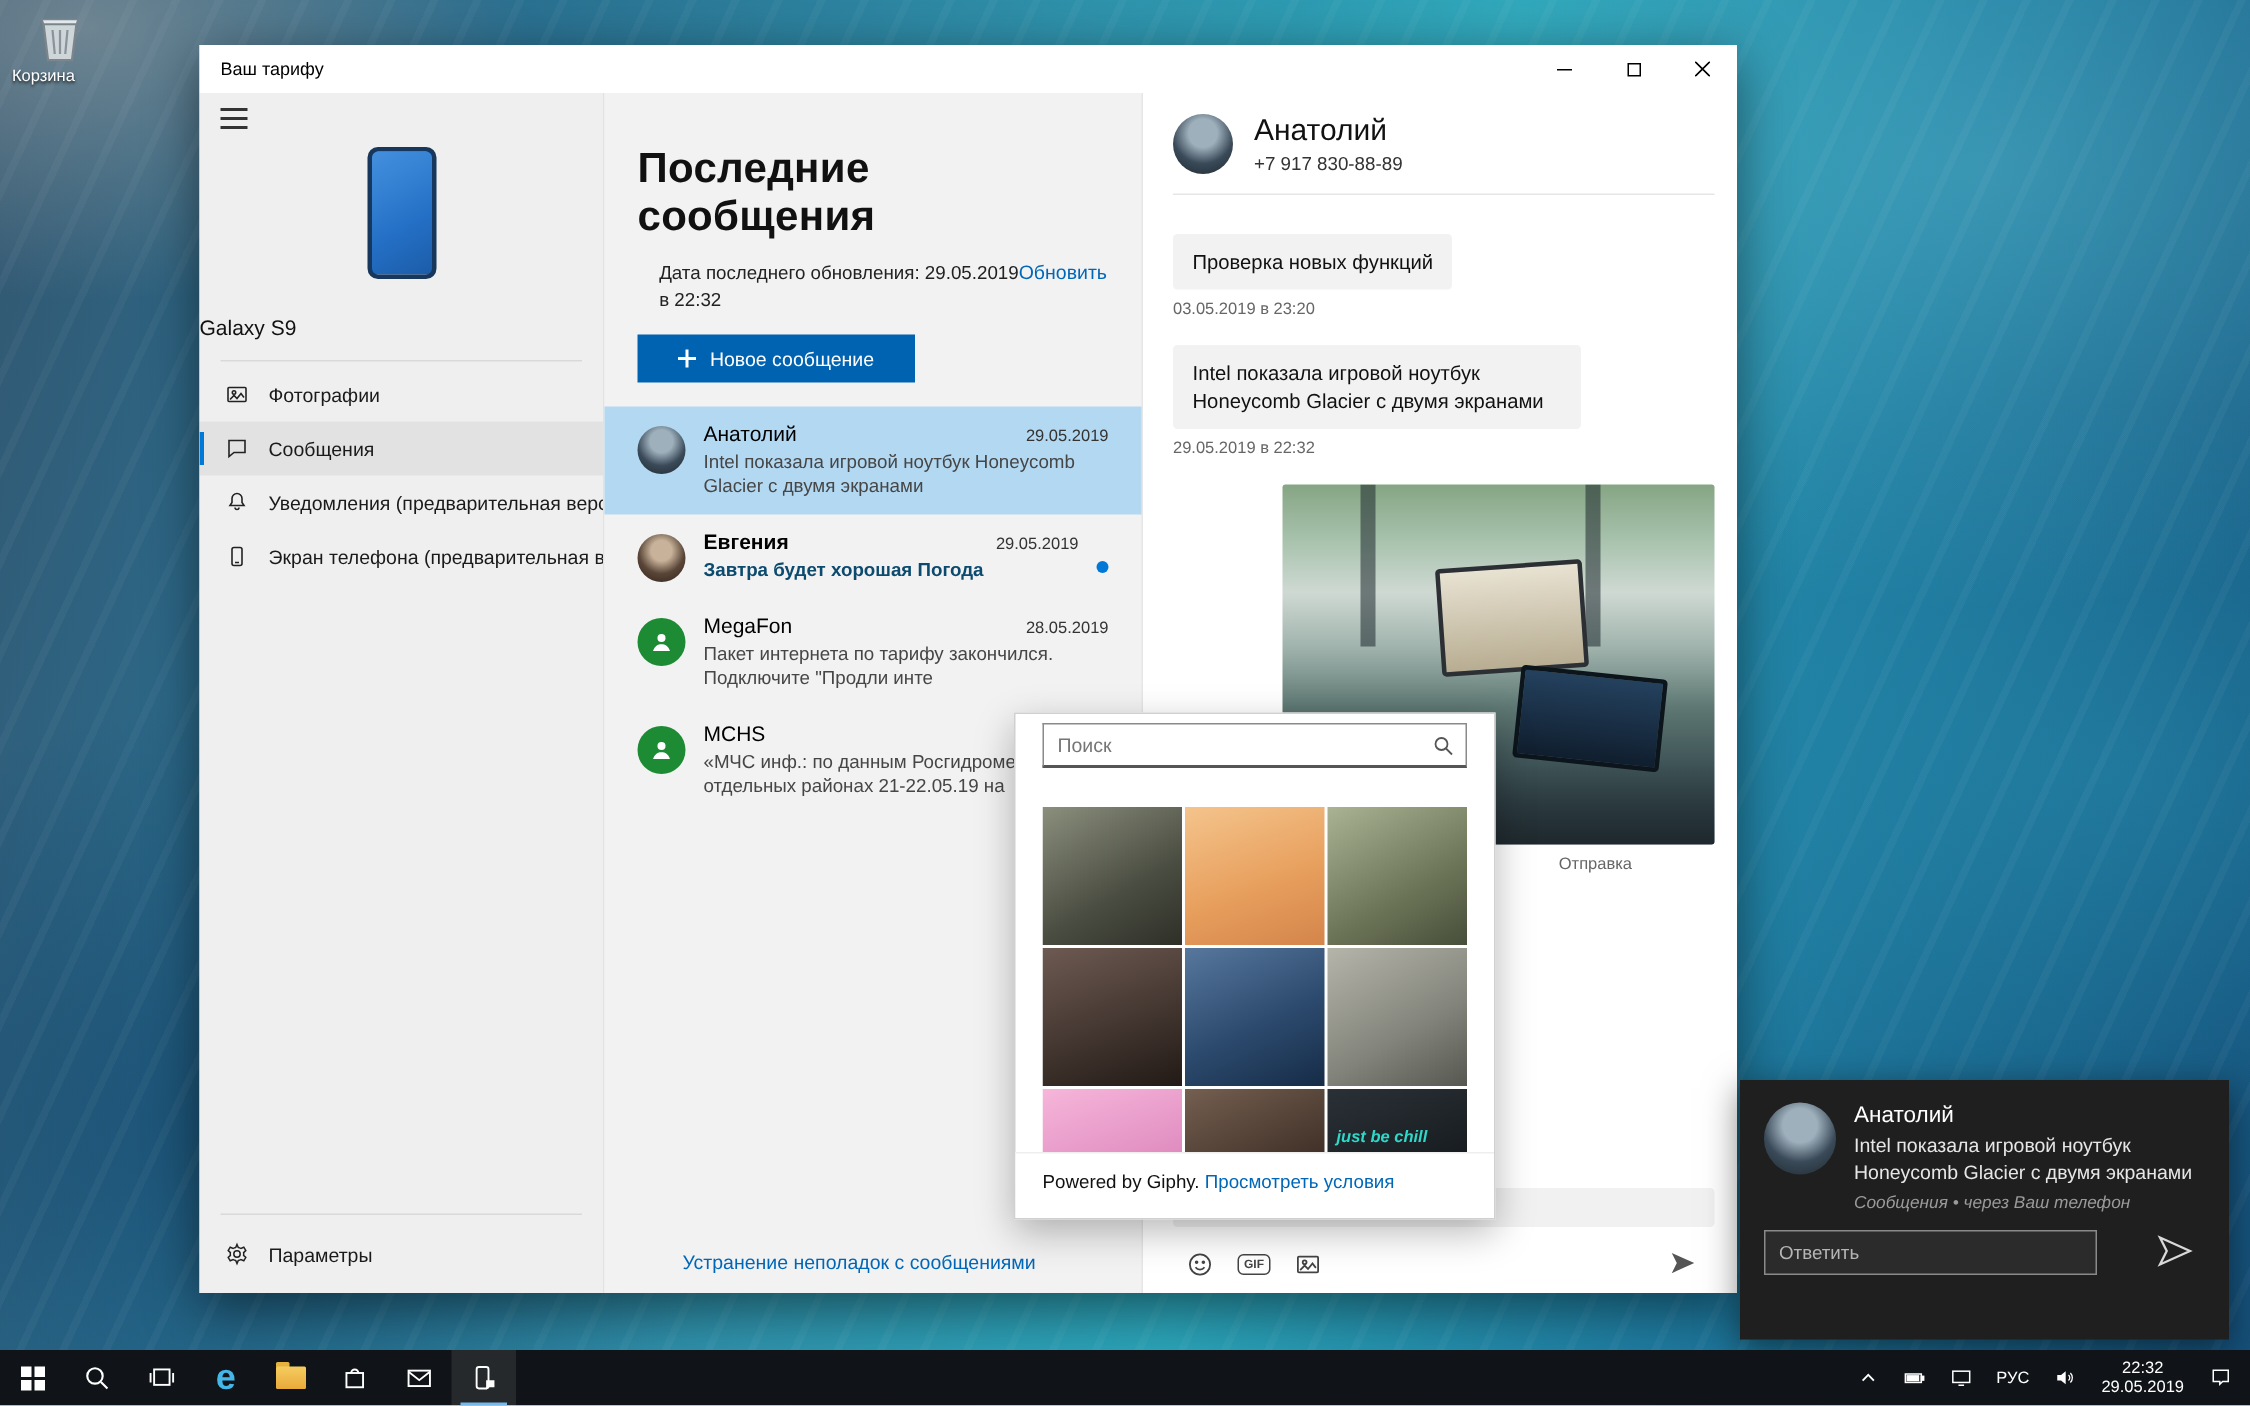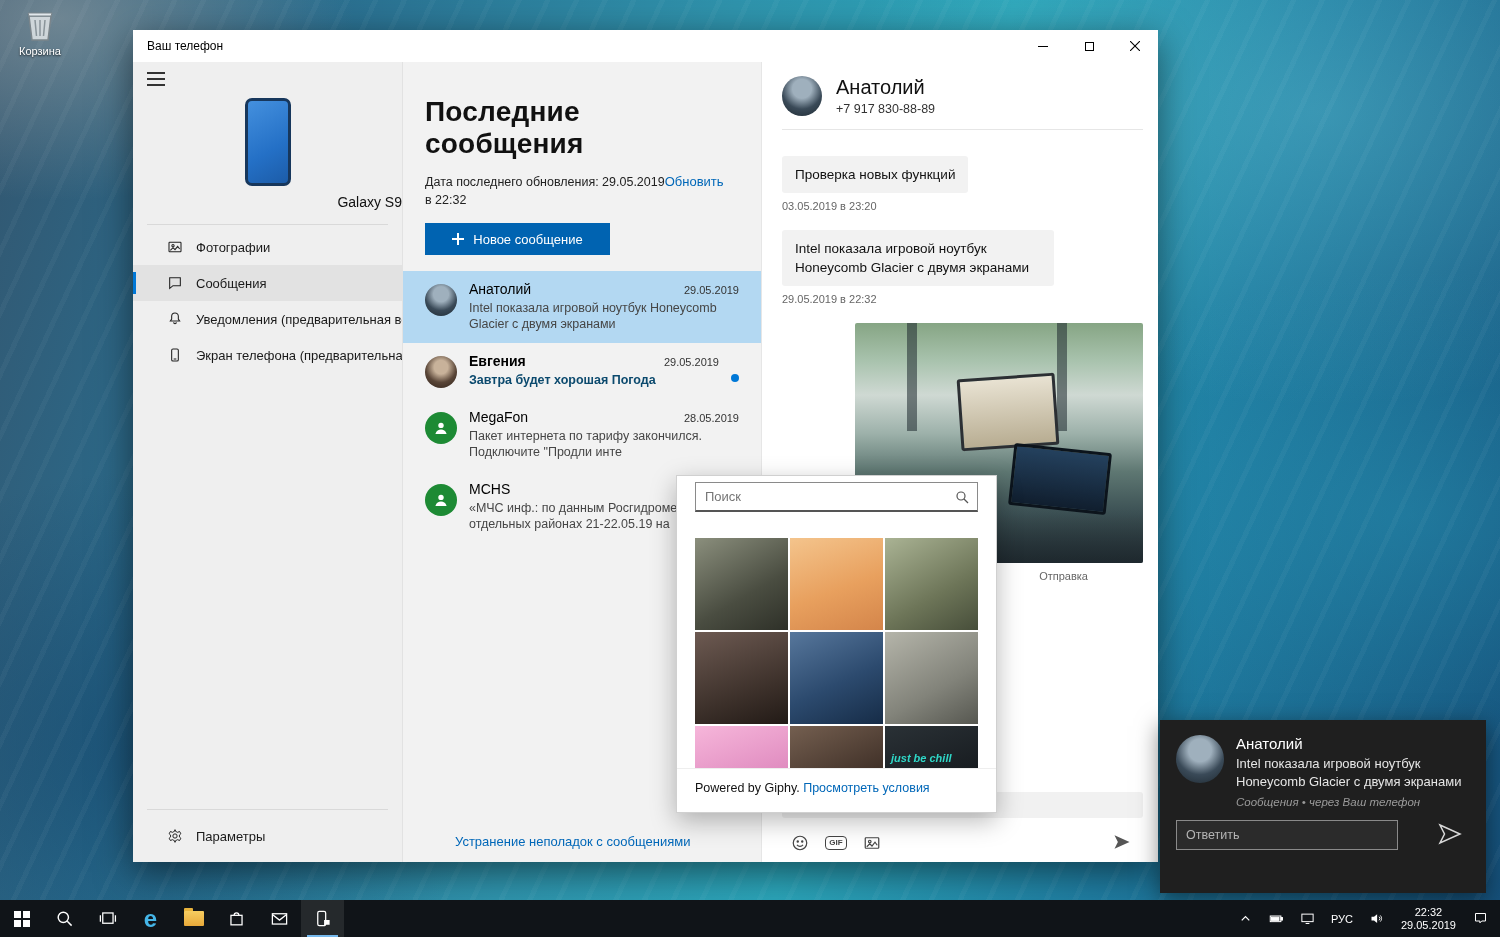--- a/index.html
+++ b/index.html
@@ -14,21 +14,21 @@
       radial-gradient(560px 340px at 94% 55%, rgba(45,160,190,0.35), transparent 72%),
       radial-gradient(500px 400px at 10% 80%, rgba(10,50,90,0.45), transparent 70%),
       linear-gradient(105deg,#33566f 0%, #2a6d8e 18%, #2f93ac 42%, #2ba4b8 58%, #1f7ca0 76%, #154f79 100%);
   }
   .desktop::before{
     content:""; position:absolute; inset:0; pointer-events:none;
     background:repeating-linear-gradient(115deg, rgba(255,255,255,0.035) 0 5px, transparent 5px 26px);
   }
 
   
-  .recycle-bin { position:absolute; left:8px; top:8px; width:64px; text-align:center; color:#fff; }
+  .recycle-bin { position:absolute; left:8px; top:8px; width:64px; text-align:left; color:#fff; }
   .bin-glyph { width:30px; height:34px; margin:0 auto; position:relative; }
   .bin-glyph svg { width:30px; height:34px; }
   .bin-label { font-size:11px; margin-top:3px; text-shadow:0 1px 2px rgba(0,0,0,.8); }
 
   
   .watermark { position:absolute; right:12px; top:866px; text-align:right; color:#fff; z-index:120;
     text-shadow:0 1px 2px rgba(0,0,0,.65); font-size:12px; line-height:18px; pointer-events:none; }
 
   
   .app-window { position:absolute; left:133px; top:30px; width:1025px; height:832px;
@@ -42,35 +42,35 @@
   .win-btn svg { width:10px; height:10px; }
 
   .app-body { display:flex; height:800px; }
 
   
   .sidebar { width:270px; background:#efefef; border-right:1px solid #e2e2e2; position:relative; }
   .hamburger { position:absolute; top:10px; left:14px; width:18px; height:14px; display:flex; flex-direction:column; justify-content:space-between; cursor:pointer; }
   .hamburger i { display:block; height:2px; background:#333; }
   .phone-illustration { width:46px; height:88px; margin:36px auto 0; border-radius:7px;
     border:3px solid #17375c; background:linear-gradient(150deg,#4490de 0%, #2470c6 60%, #1c5ca8 100%); }
-  .device-name { text-align:right; font-size:14px; color:#111; margin-top:8px; }
+  .device-name { text-align:left; font-size:14px; color:#111; margin-top:24px; }
   .sidebar-divider { height:1px; background:#d9d9d9; margin:14px 14px 4px; }
-  .nav-item { height:36px; display:flex; align-items:center; gap:13px; padding-left:34px; font-size:13px; color:#1a1a1a; cursor:pointer; position:relative; white-space:nowrap; overflow:hidden; }
+  .nav-item { height:36px; display:flex; align-items:center; gap:13px; padding-left:17px; font-size:13px; color:#1a1a1a; cursor:pointer; position:relative; white-space:nowrap; overflow:hidden; }
   .nav-item .nicon { width:16px; height:16px; flex:0 0 16px; display:flex; align-items:center; justify-content:center; }
   .nav-item .nicon svg { width:16px; height:16px; }
   .nav-item.selected { background:rgba(0,0,0,.05); }
   .nav-item.selected::before { content:""; position:absolute; left:0; top:7px; bottom:7px; width:3px; background:#0078d7; }
   .sidebar-bottom-divider { position:absolute; left:14px; right:14px; bottom:52px; height:1px; background:#d9d9d9; }
   .settings-item { position:absolute; left:0; right:0; bottom:8px; }
 
   
   .messages-panel { width:359px; background:#f2f2f2; position:relative; border-right:1px solid #e6e6e6; }
   .mp-inner { padding:34px 23px 0 22px; }
   .mp-title { font-size:28px; font-weight:600; color:#111; letter-spacing:.2px; }
-  .update-row { display:flex; justify-content:flex-start; margin-top:13px; font-size:12.5px; color:#222; line-height:18px; }
+  .update-row { display:flex; justify-content:flex-end; margin-top:13px; font-size:12.5px; color:#222; line-height:18px; }
   .refresh-link { color:#0067b8; cursor:pointer; text-decoration:none; font-size:13px; }
   .new-msg-btn { margin-top:14px; width:185px; height:32px; background:#0063b1; border:none; color:#fff;
     font-size:13px; display:flex; align-items:center; justify-content:center; gap:9px; cursor:pointer; font-family:inherit; }
   .plus-icon { width:12px; height:12px; position:relative; }
   .plus-icon::before,.plus-icon::after { content:""; position:absolute; background:#fff; }
   .plus-icon::before { left:5px; top:0; width:2px; height:12px; }
   .plus-icon::after { left:0; top:5px; width:12px; height:2px; }
 
   .conv-list { margin-top:16px; }
   .conv-item { display:flex; gap:12px; padding:10px 22px 11px; cursor:pointer; }
@@ -177,21 +177,21 @@
           <path d="M3 5 L27 5 L26 8 L4 8 Z" fill="#e2e8ec" stroke="#7b858b" stroke-width="1"></path>
           <path d="M10 12 L11.5 28 M15 12 L15 28 M20 12 L18.5 28" stroke="#8a949a" stroke-width="1.5" fill="none"></path>
         </svg>
     </div>
     <div class="bin-label">Корзина</div>
   </div>
 
 
   <div class="app-window">
     <div class="titlebar">
-      <span class="title">Ваш телефон</span>
+      <span class="title">Ваш тарифу</span>
       <div class="win-controls">
         <button class="win-btn">
             <span class="glyph-min"></span>
           </button>
         <button class="win-btn">
             <span class="glyph-max"></span>
           </button>
         <button class="win-btn">
           <svg viewBox="0 0 10 10">
               <path d="M0 0 L10 10 M10 0 L0 10" stroke="#000" stroke-width="1.1"></path>

